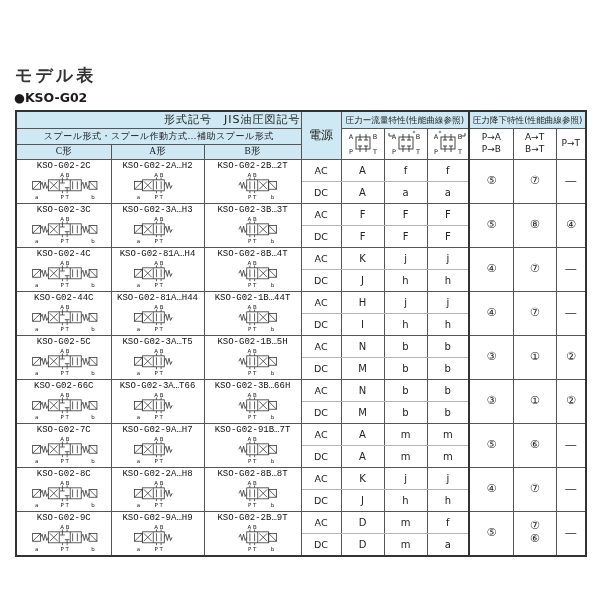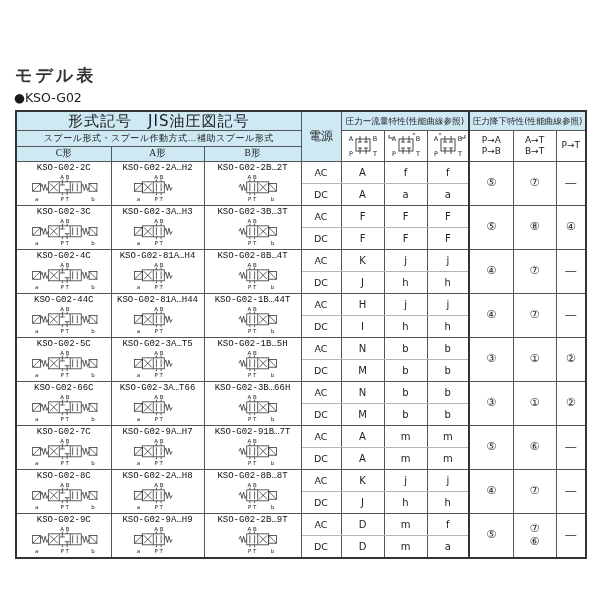--- a/index.html
+++ b/index.html
@@ -1,25 +1,25 @@
 <!DOCTYPE html>
 <html><head>
 <meta charset="utf-8">
 <style>
   html,body{margin:0;padding:0;background:#fff;}
   body{width:600px;height:600px;font-family:"DejaVu Sans",sans-serif;color:#222;}
   .page{position:relative;width:600px;height:600px;background:#fff;overflow:hidden;}
   .title{position:absolute;left:15px;top:64px;font-size:17px;font-weight:bold;color:#333;letter-spacing:3px;}
-  .subtitle{position:absolute;left:14px;top:90px;font-size:12.5px;font-weight:normal;color:#1b1b1b;}
+  .subtitle{position:absolute;left:14px;top:90px;font-size:12.5px;font-weight:bold;color:#1b1b1b;}
   table.model{position:absolute;left:15px;top:110px;width:570px;border-collapse:collapse;table-layout:fixed;border:2px solid #333;}
   th,td{border:1px solid #555;padding:0;margin:0;text-align:center;vertical-align:middle;font-weight:normal;overflow:hidden;}
   thead th{background:#cfe9f4;font-size:9px;color:#1b1b1b;line-height:1.2;}
   thead th.white{background:#fff;}
   tr.h1{height:17px;} tr.h2{height:16px;} tr.h3{height:15px;}
-  .jis{font-size:15px;letter-spacing:1px;}
+  .jis{font-size:11px;letter-spacing:1px;text-align:right;}
   .spool{font-size:9px;letter-spacing:0.5px;}
   .coltype{font-size:9.5px;font-family:Liberation Serif, serif;}
   .power-head{font-size:12px;}
   .grouptitle{font-size:8.6px;margin-left:41px;}
   .drop-head{font-size:9px;white-space:pre-line;line-height:1.25;}
   .sep-left{border-left:2px solid #333 !important;}
   tr.ac-row{height:21px;} tr.dc-row{height:21px;}
   td{font-size:10px;background:#fff;}
   tr.ac-row td.sub{border-bottom:1px solid #b5b5b5;}
   tr.dc-row td.sub{border-top:1px solid #b5b5b5;}

